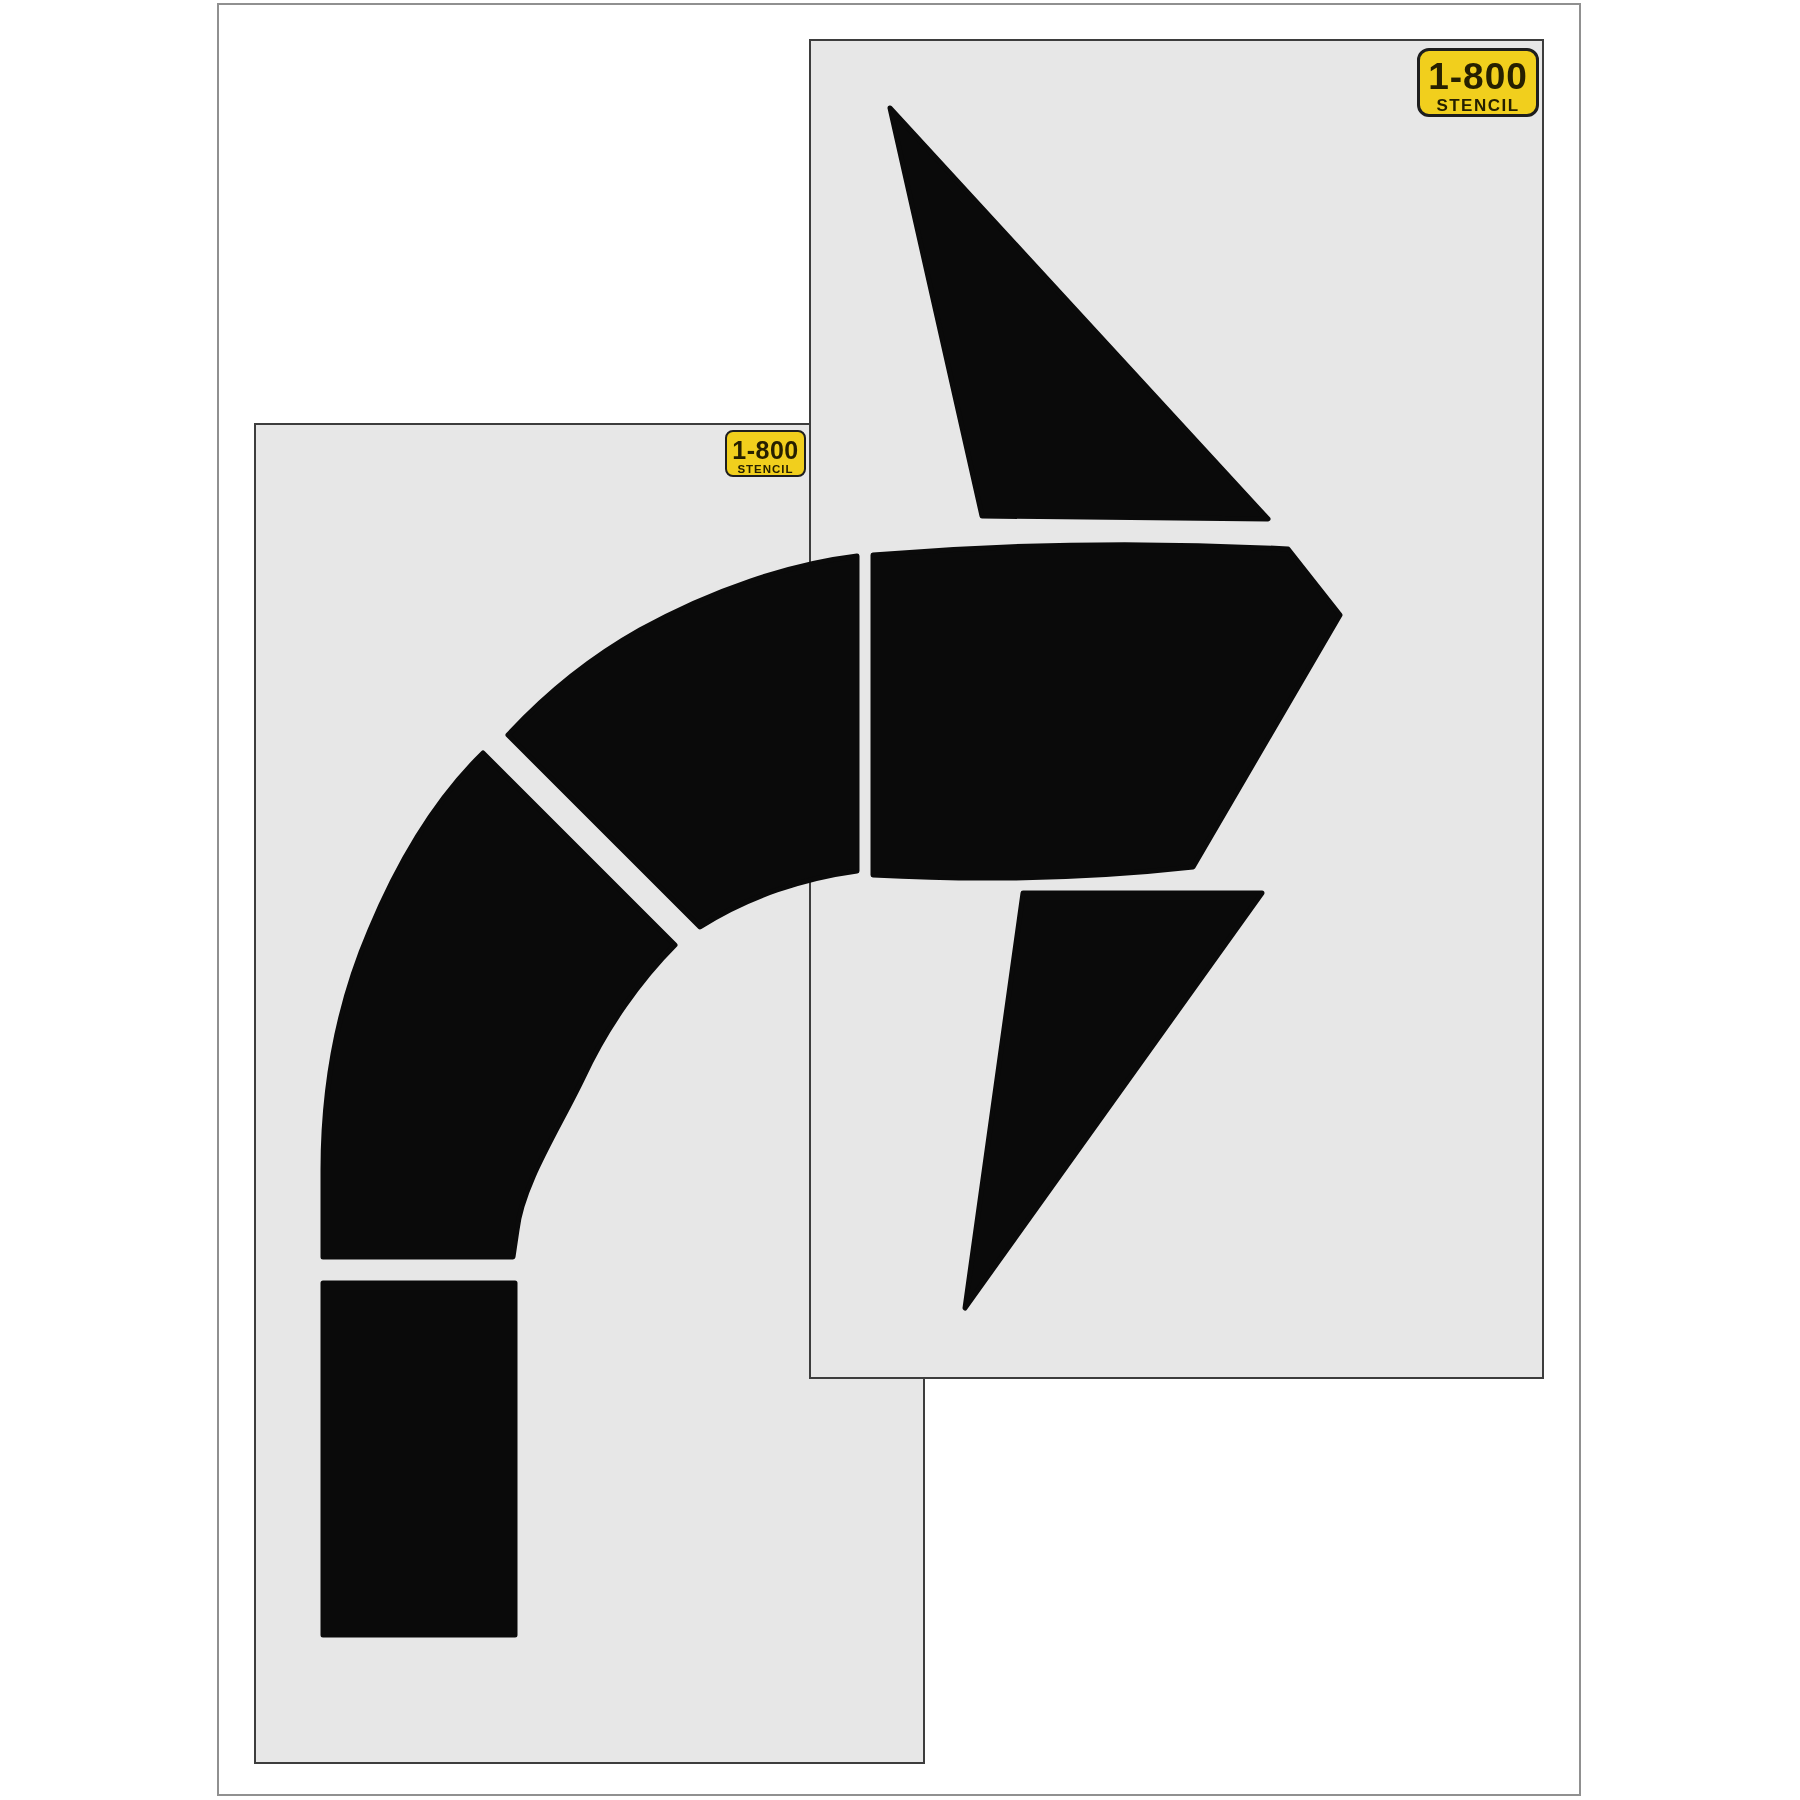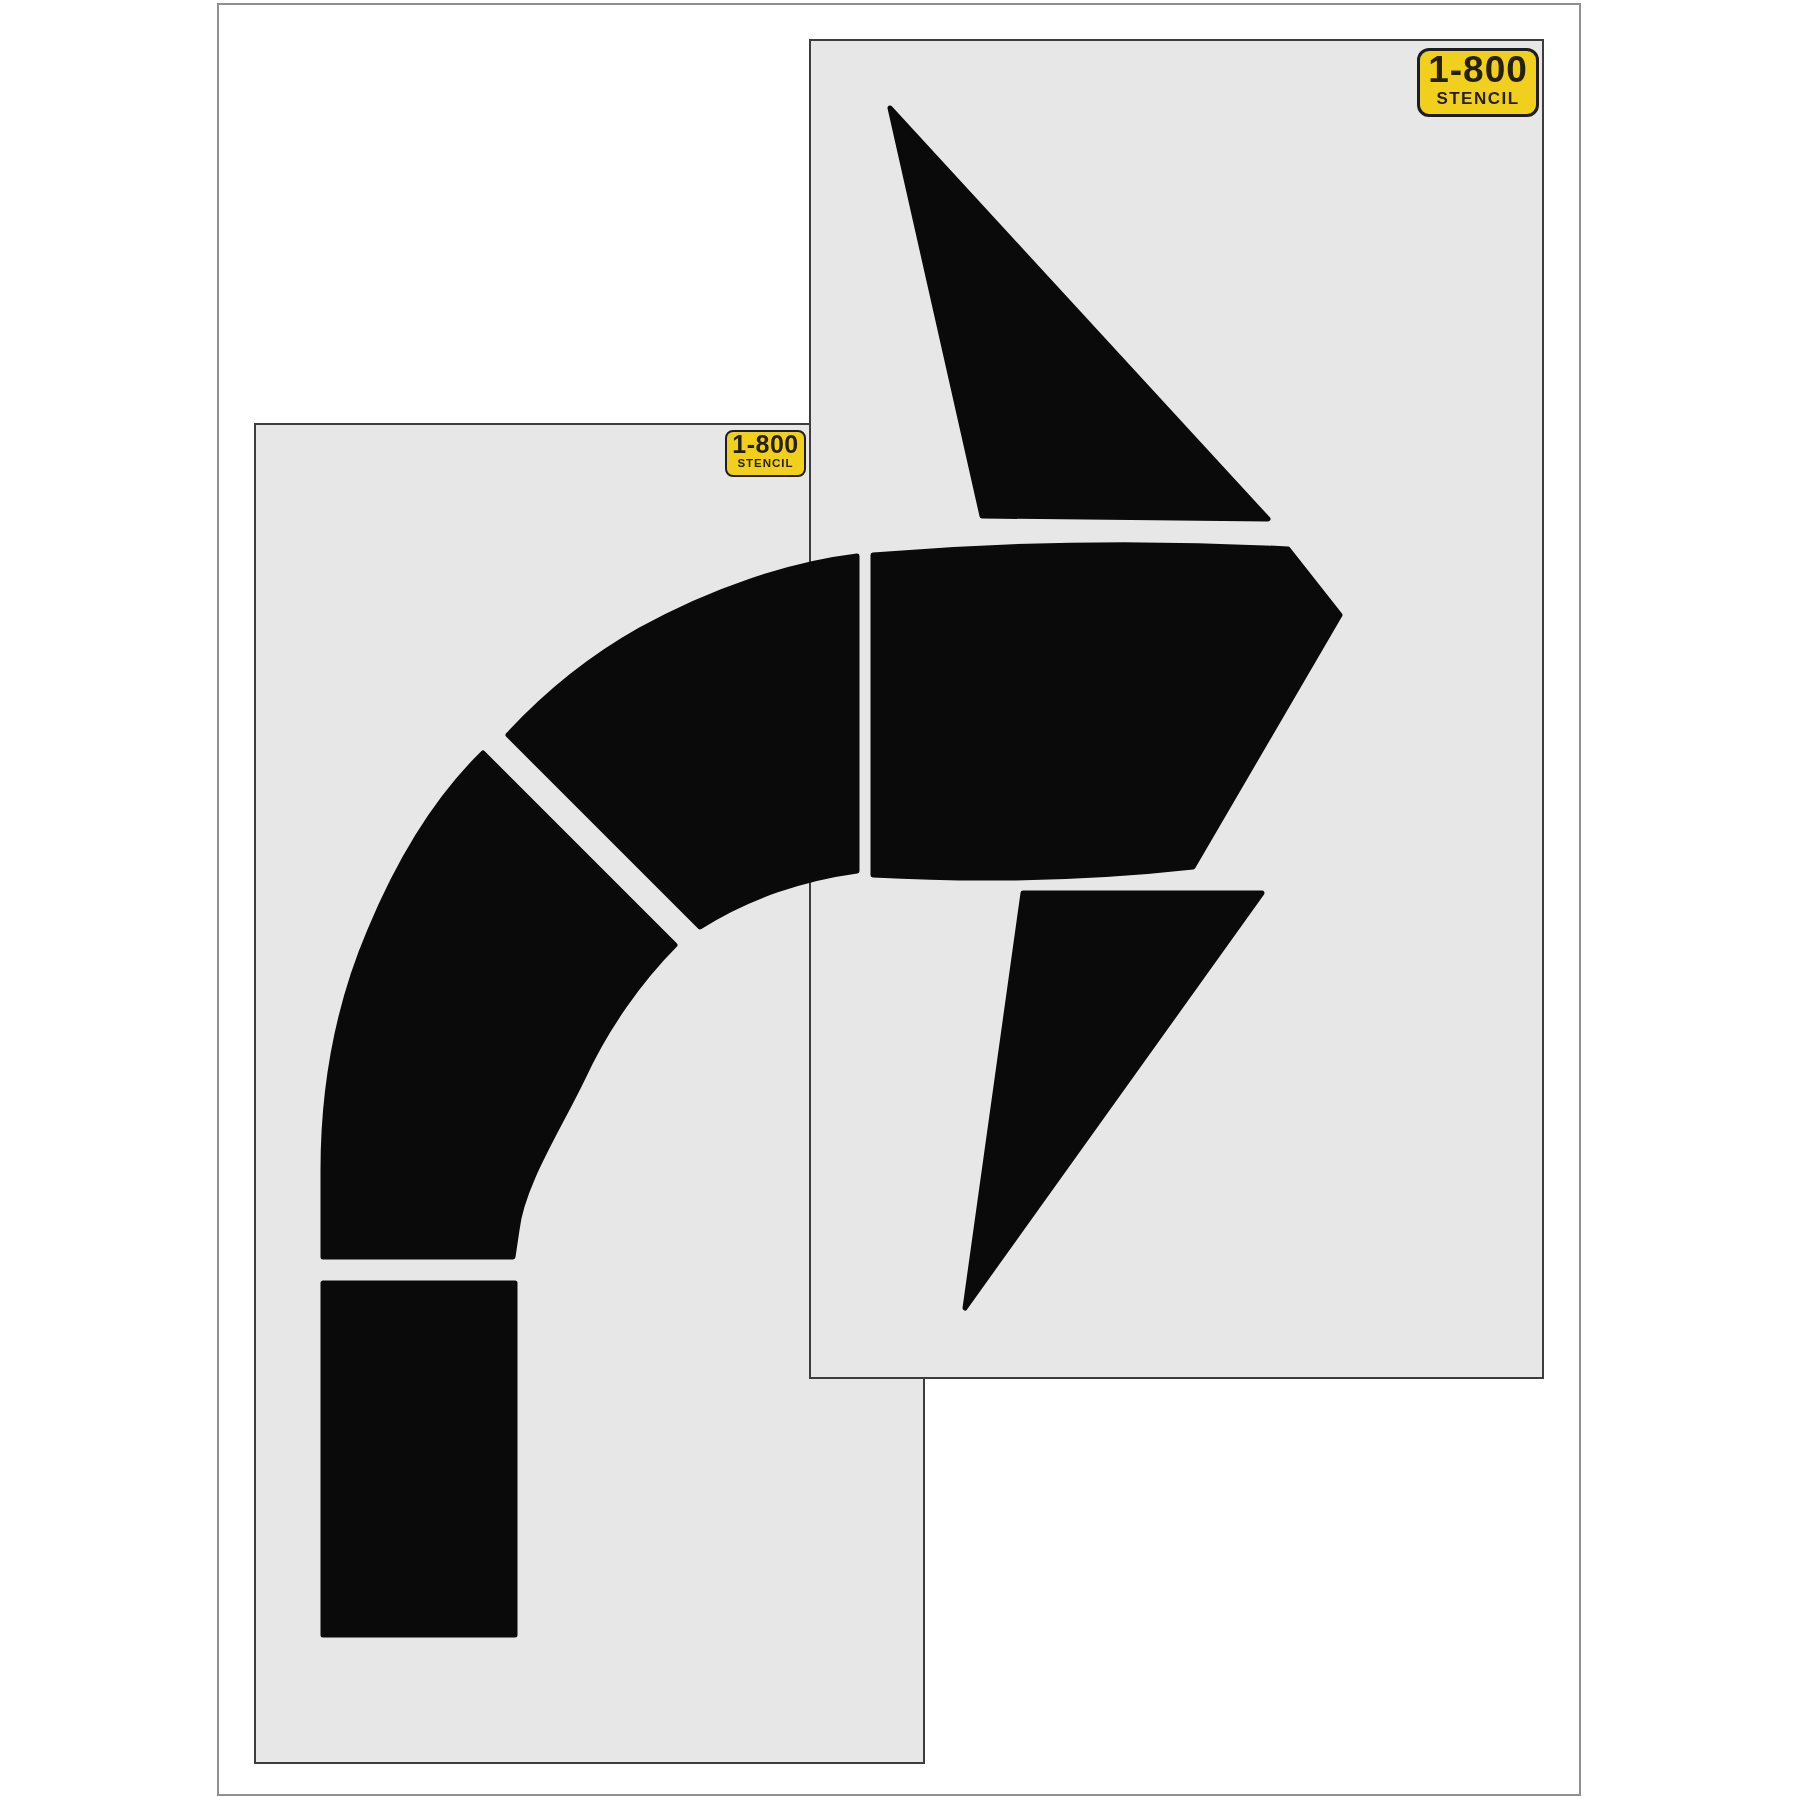--- a/index.html
+++ b/index.html
@@ -3,21 +3,21 @@
 <meta charset="utf-8">
 <style>
   html,body{margin:0;padding:0;background:#ffffff;}
   #canvas{position:relative;width:1800px;height:1800px;background:var(--background,#fff);
           font-family:"Liberation Sans", sans-serif;overflow:hidden;}
   #photo-frame{position:absolute;left:217px;top:3px;width:1364px;height:1793px;
                border:2px solid var(--frame-border,#909090);box-sizing:border-box;background:#ffffff;}
   #stencil-svg{position:absolute;left:0;top:0;}
   .badge{position:absolute;background:var(--badge-yellow,#f1cf1d);
          border:3px solid var(--badge-border,#1e1e1e);box-sizing:border-box;
-         display:flex;flex-direction:column;align-items:center;justify-content:flex-start;
+         display:flex;flex-direction:column;align-items:center;justify-content:flex-end;
          color:var(--badge-text,#262000);font-weight:bold;line-height:1;text-align:center;}
   #badge-large{left:1417px;top:48px;width:122px;height:69px;border-radius:12px;}
   #badge-large .l1{font-size:37px;letter-spacing:1px;}
   #badge-large .l2{font-size:17px;letter-spacing:1.5px;margin-top:2px;}
   #badge-small{left:725px;top:430px;width:81px;height:47px;border-radius:8px;border-width:2px;}
   #badge-small .l1{font-size:25px;letter-spacing:0.5px;}
   #badge-small .l2{font-size:11.5px;letter-spacing:1px;margin-top:1px;}
 </style>
 </head>
 <body>

